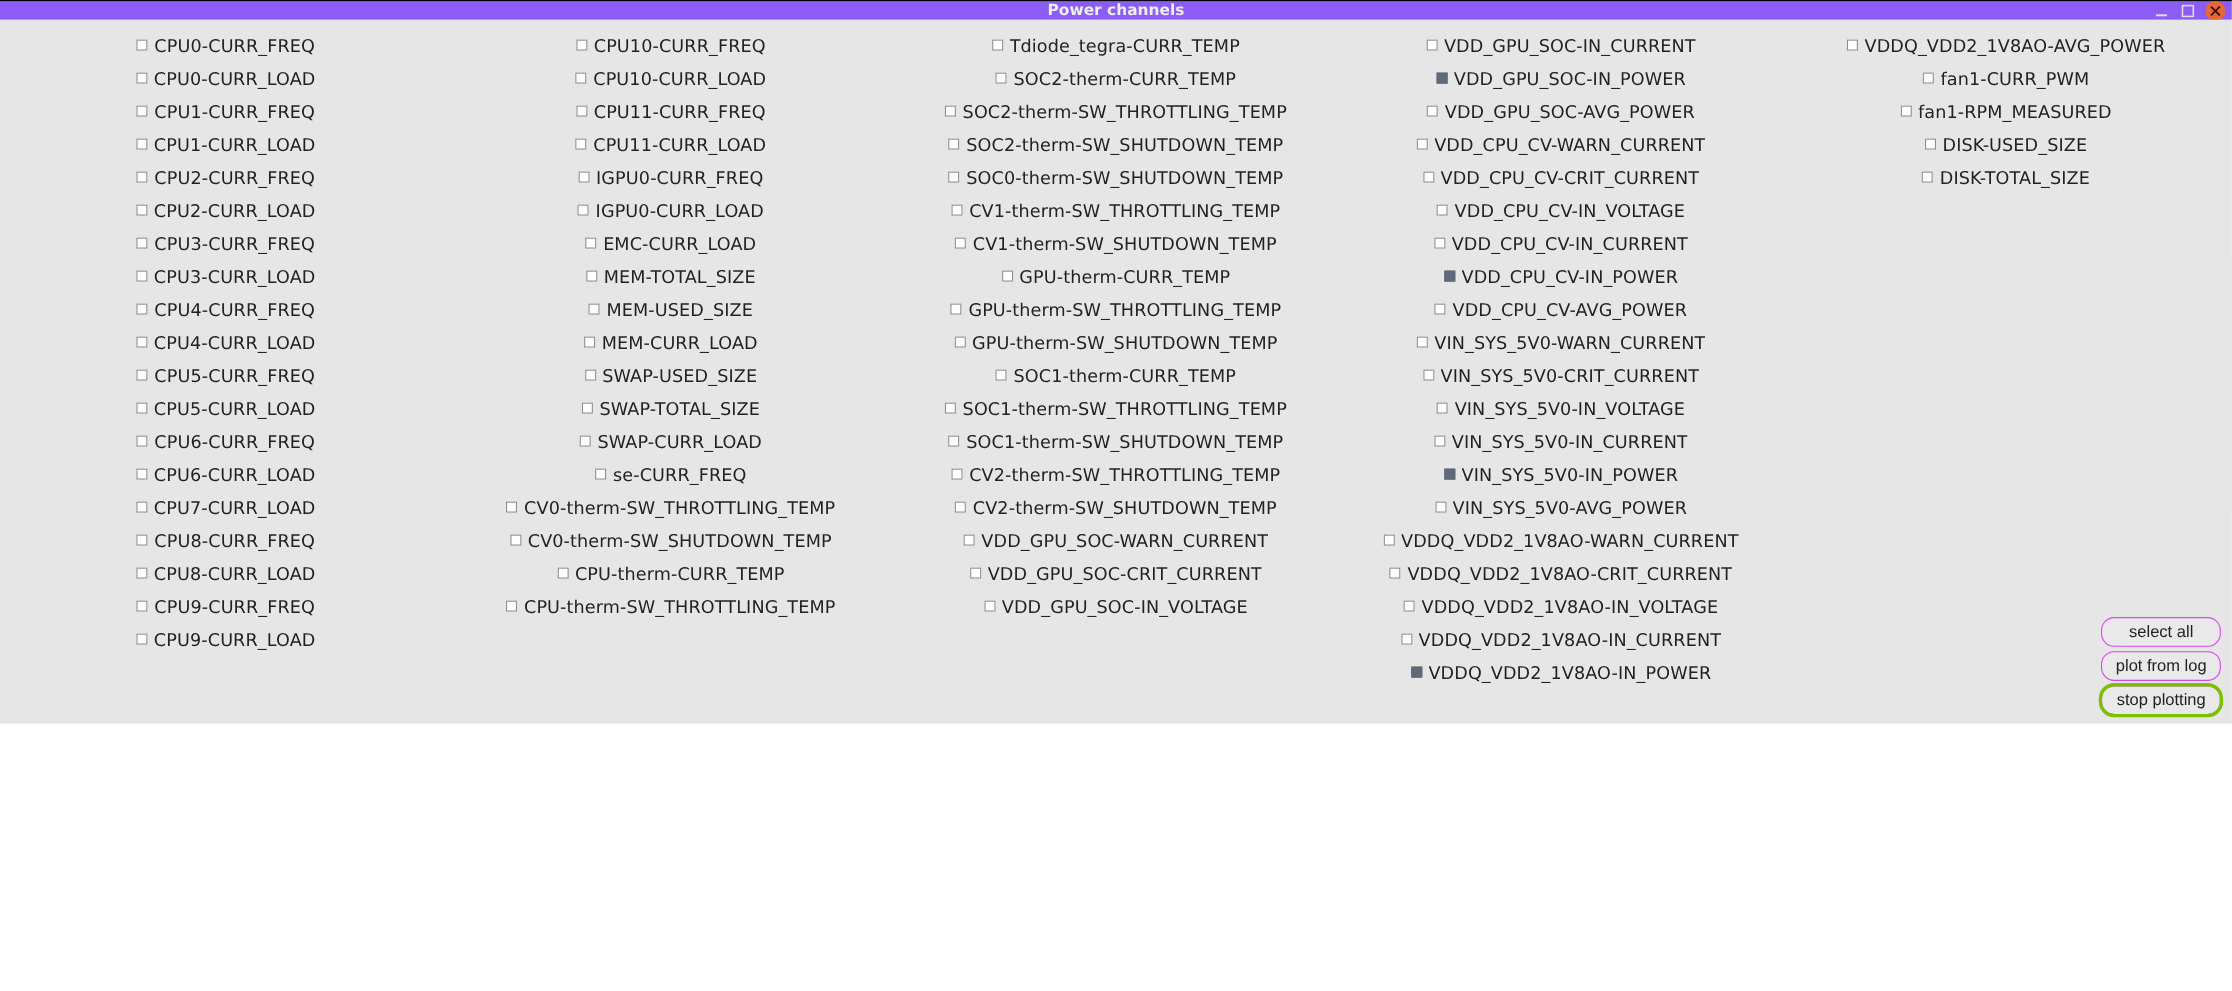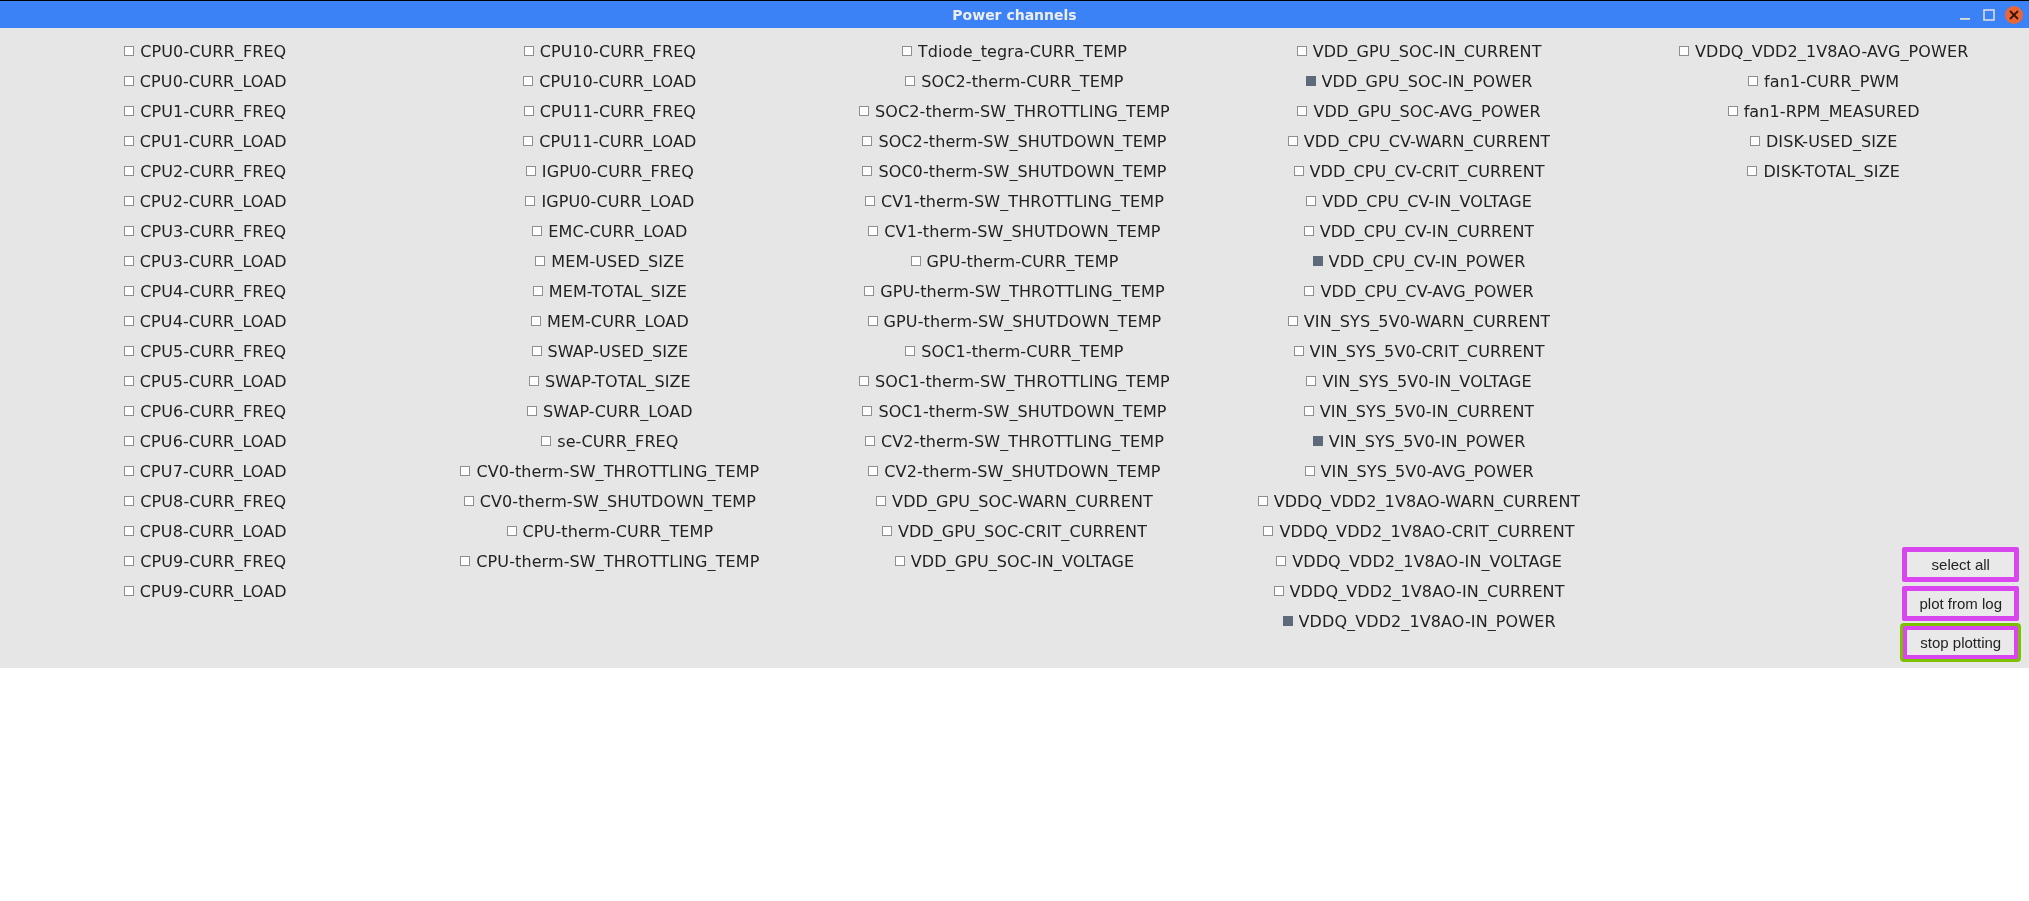--- a/index.html
+++ b/index.html
@@ -1,21 +1,21 @@
 <!DOCTYPE html>
 <html><head>
 <meta charset="utf-8">
 <style>
   * { margin: 0; padding: 0; box-sizing: border-box; }
   html, body { font-family: "DejaVu Sans", "Liberation Sans", Arial, sans-serif; font-size: 14px; }
   body { background: #fff; }
 
   .titlebar {
-    height: 28px;
-    background: #3b82f6;
+    height: 18px;
+    background: #8b5cf6;
     color: #e6e6e6;
     display: flex;
     align-items: center;
     padding: 0 8px;
     position: relative;
     border-top: 1px solid #000;
   }
   .titlebar .title {
     position: absolute; left: 0; right: 0; text-align: center;
     font-weight: 600; font-size: 14px; color: #eee;
@@ -30,20 +30,21 @@
 
   .panel {
     background: #e6e6e6;
     padding: 8px 10px 10px 10px;
     position: relative;
     min-height: 640px;
   }
   .cols {
     display: flex;
     gap: 14px;
+    justify-content: flex-end;
   }
   .col {
     flex: 1 1 0;
     min-width: 0;
   }
   .row {
     display: flex;
     align-items: center;
     justify-content: center;
     height: 30px;
@@ -71,26 +72,26 @@
   .lbl { overflow: hidden; text-overflow: clip; white-space: nowrap; user-select: none; }
 
   .side-buttons {
     position: absolute;
     right: 10px; bottom: 8px;
     display: flex; flex-direction: column; gap: 4px;
     align-items: stretch;
   }
   .btn {
     background: #e9e9e9;
-    border: 5px solid #d946ef;
+    border: 1px solid #d946ef;
     color: #222;
     font-size: 15px;
     padding: 4px 12px;
     cursor: pointer;
-    border-radius: 2px;
+    border-radius: 12px;
   }
   .btn.highlight {
     outline: 3px solid #7cc100;
     outline-offset: -1px;
   }
 </style>
 </head>
 <body>
 
 <div class="titlebar">
@@ -219,25 +220,25 @@
         <label class="row">
           <span class="chk" role="checkbox" aria-checked="false"></span>
           <span class="lbl">IGPU0-CURR_LOAD</span>
         </label>
         <label class="row">
           <span class="chk" role="checkbox" aria-checked="false"></span>
           <span class="lbl">EMC-CURR_LOAD</span>
         </label>
         <label class="row">
           <span class="chk" role="checkbox" aria-checked="false"></span>
+          <span class="lbl">MEM-TOTAL_SIZE</span>
+        </label>
+        <label class="row">
+          <span class="chk" role="checkbox" aria-checked="false"></span>
           <span class="lbl">MEM-USED_SIZE</span>
-        </label>
-        <label class="row">
-          <span class="chk" role="checkbox" aria-checked="false"></span>
-          <span class="lbl">MEM-TOTAL_SIZE</span>
         </label>
         <label class="row">
           <span class="chk" role="checkbox" aria-checked="false"></span>
           <span class="lbl">MEM-CURR_LOAD</span>
         </label>
         <label class="row">
           <span class="chk" role="checkbox" aria-checked="false"></span>
           <span class="lbl">SWAP-USED_SIZE</span>
         </label>
         <label class="row">

